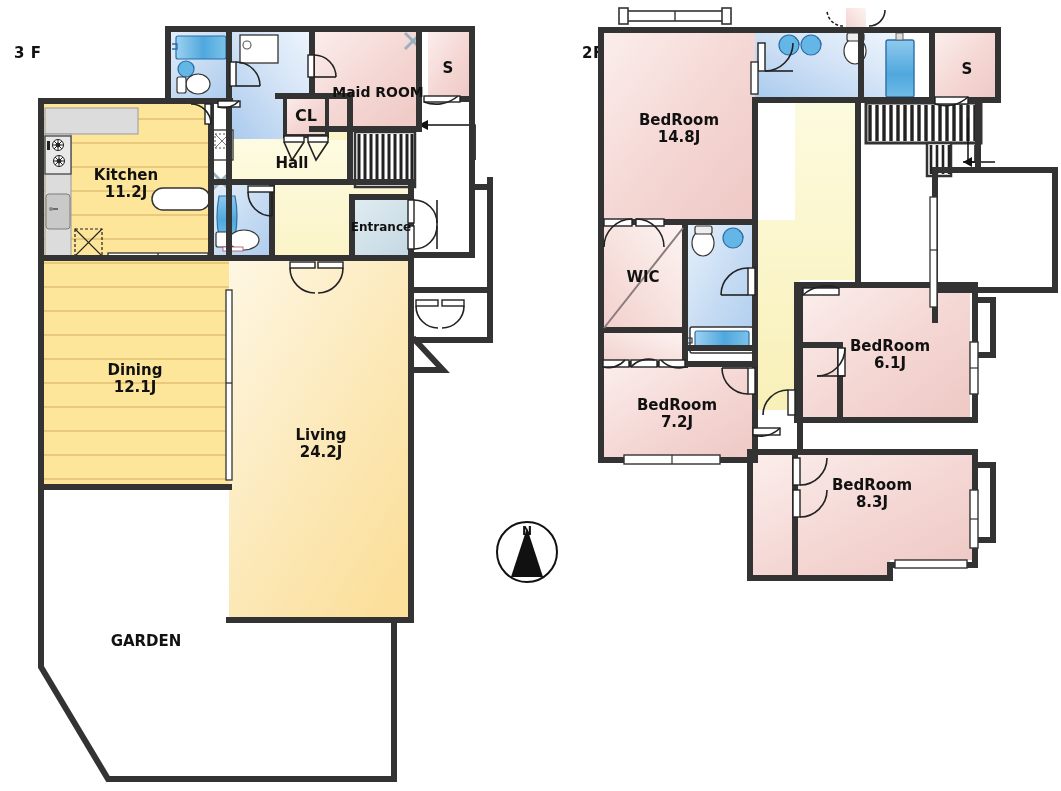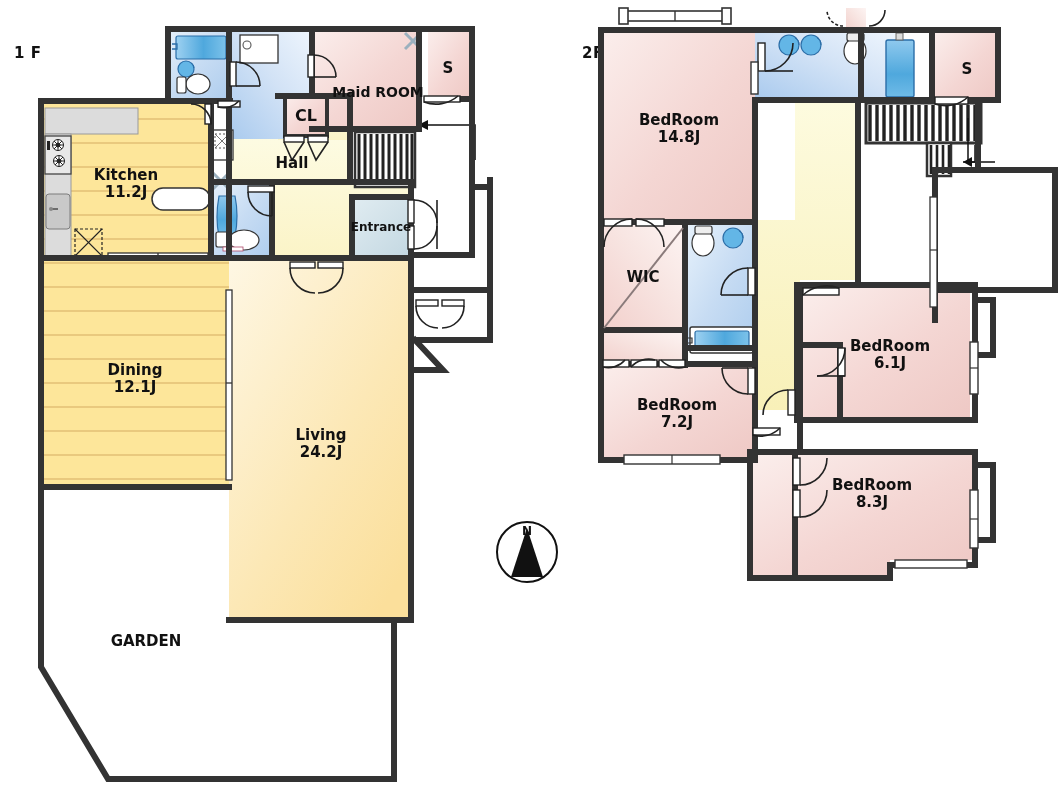--- a/index.html
+++ b/index.html
@@ -8,21 +8,21 @@
   #plan{position:absolute;left:0;top:0;width:1061px;height:791px;}
   .floorlabel{position:absolute;font-weight:bold;font-size:15px;color:#111;letter-spacing:.5px;}
   #lbl1f{left:14px;top:44px;}
   #lbl2f{left:582px;top:44px;}
   svg{display:block;}
   text{font-family:"DejaVu Sans","Liberation Sans",sans-serif;fill:#111;font-weight:bold;}
 </style>
 </head>
 <body>
 
-<div class="floorlabel" id="lbl1f">1 F</div>
+<div class="floorlabel" id="lbl1f">3 F</div>
 <div class="floorlabel" id="lbl2f">2F</div>
 
 <svg id="plan" viewBox="0 0 1061 791" width="1061" height="791">
 
   <defs>
 
     <pattern id="tatami" width="10" height="24" patternUnits="userSpaceOnUse">
       <rect width="10" height="24" fill="#fde69a"></rect>
       <rect y="22" width="10" height="2" fill="#e9c97e"></rect>
     </pattern>

